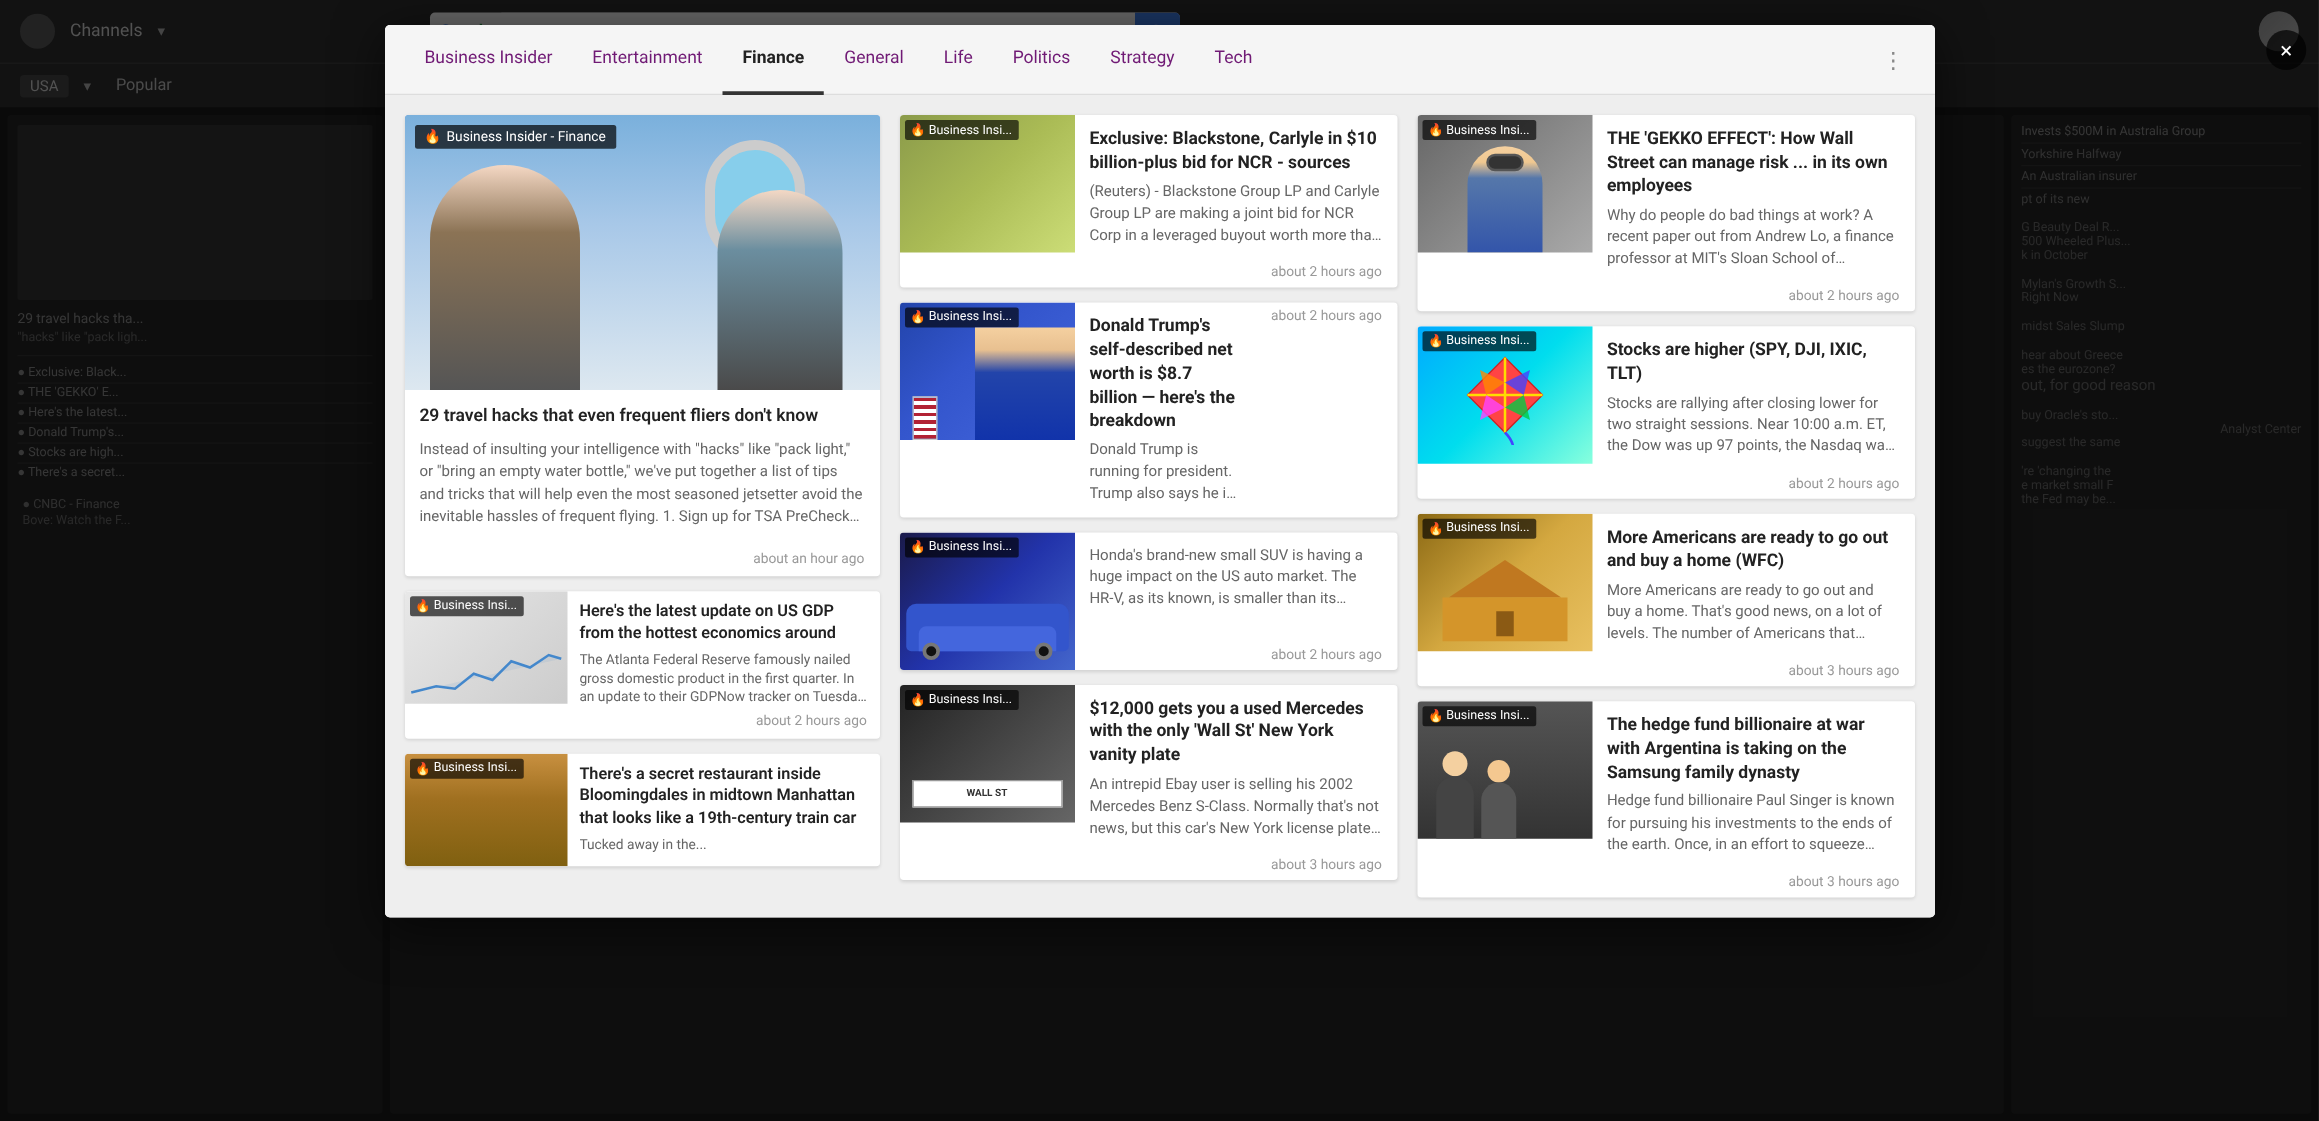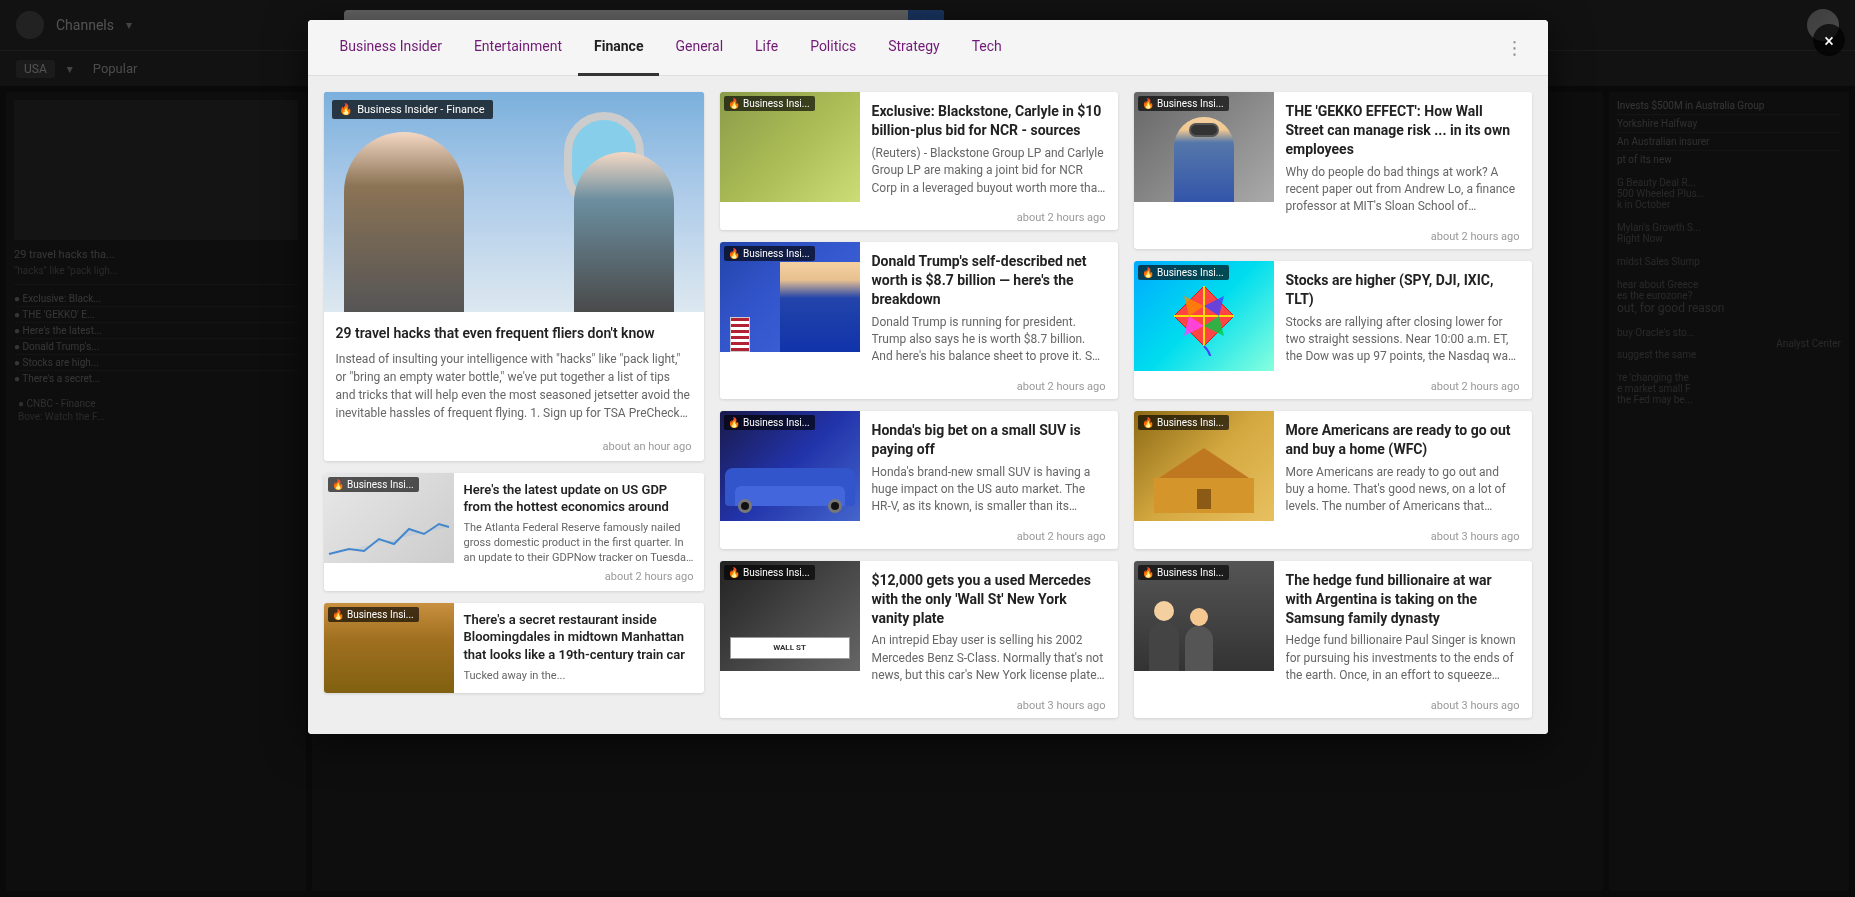--- a/index.html
+++ b/index.html
@@ -646,21 +646,21 @@
         <div class="card-mid">
           <div class="card-mid-thumb thumb-trump" style="overflow:hidden;position:relative;">
             <div class="card-small-source">
               <span class="fire-icon">🔥</span>
               <span>Business Insi...</span>
             </div>
 
             <div style="position:absolute;bottom:0;left:10px;width:20px;height:35px;background:repeating-linear-gradient(0deg,#B22234 0px,#B22234 3px,white 3px,white 6px);border:1px solid #ccc;"></div>
             <div style="position:absolute;bottom:0;right:0;width:80px;height:90px;background:linear-gradient(180deg,#f4d0a0 0%,#e8c090 20%,#2244aa 40%,#1133aa 100%);"></div>
           </div>
-          <div style="flex:1;display:flex;flex-direction:column;">
+          <div style="flex:1;display:flex;flex-direction:row;">
             <div class="card-mid-content">
               <div class="card-mid-title">Donald Trump's self-described net worth is $8.7 billion — here's the breakdown</div>
               <div class="card-mid-excerpt">Donald Trump is running for president. Trump also says he is worth $8.7 billion. And here's his balance sheet to prove it. So if we break this down into...</div>
             </div>
             <div class="card-mid-time">about 2 hours ago</div>
           </div>
         </div>
 
         <div class="card-mid">
           <div class="card-mid-thumb thumb-honda" style="overflow:hidden;position:relative;">
@@ -668,21 +668,20 @@
               <span class="fire-icon">🔥</span>
               <span>Business Insi...</span>
             </div>
             <div style="position:absolute;bottom:15px;left:5px;right:5px;height:38px;background:#3355cc;border-radius:8px 8px 4px 4px;"></div>
             <div style="position:absolute;bottom:15px;left:15px;right:15px;height:20px;background:#4466dd;border-radius:6px 6px 0 0;"></div>
             <div style="position:absolute;bottom:8px;left:18px;width:14px;height:14px;background:#111;border-radius:50%;border:3px solid #777;"></div>
             <div style="position:absolute;bottom:8px;right:18px;width:14px;height:14px;background:#111;border-radius:50%;border:3px solid #777;"></div>
           </div>
           <div style="flex:1;display:flex;flex-direction:column;">
             <div class="card-mid-content">
-              <div class="card-mid-title">Honda's big bet on a small SUV is paying off</div>
               <div class="card-mid-excerpt">Honda's brand-new small SUV is having a huge impact on the US auto market. The HR-V, as its known, is smaller than its cousin, the CR-V. But the micro-ute is likely on track to be just as...</div>
             </div>
             <div class="card-mid-time">about 2 hours ago</div>
           </div>
         </div>
 
         <div class="card-mid">
           <div class="card-mid-thumb thumb-mercedes" style="overflow:hidden;position:relative;">
             <div class="card-small-source">
               <span class="fire-icon">🔥</span>

